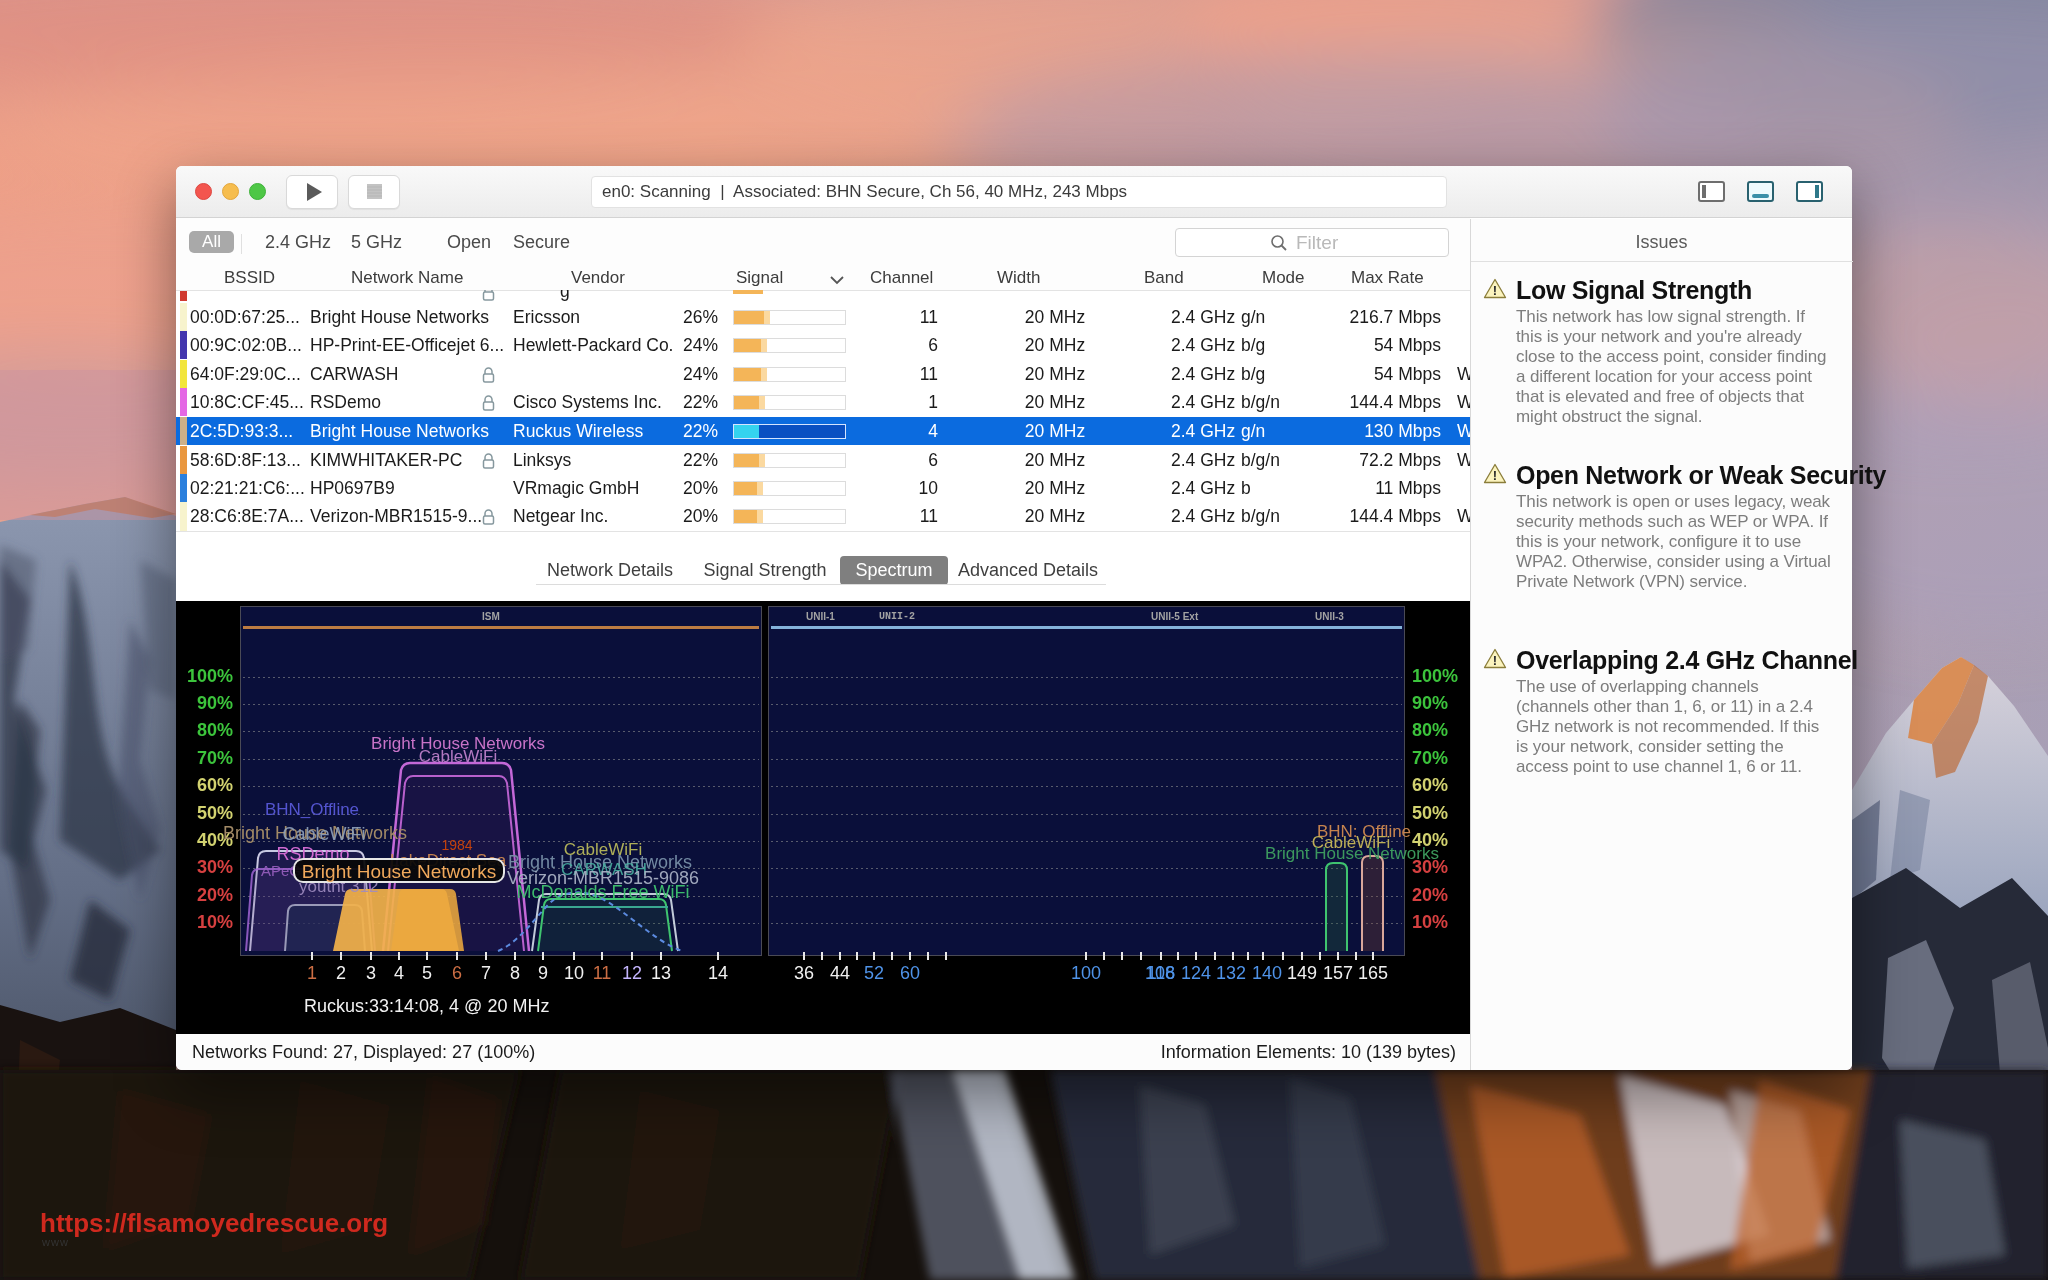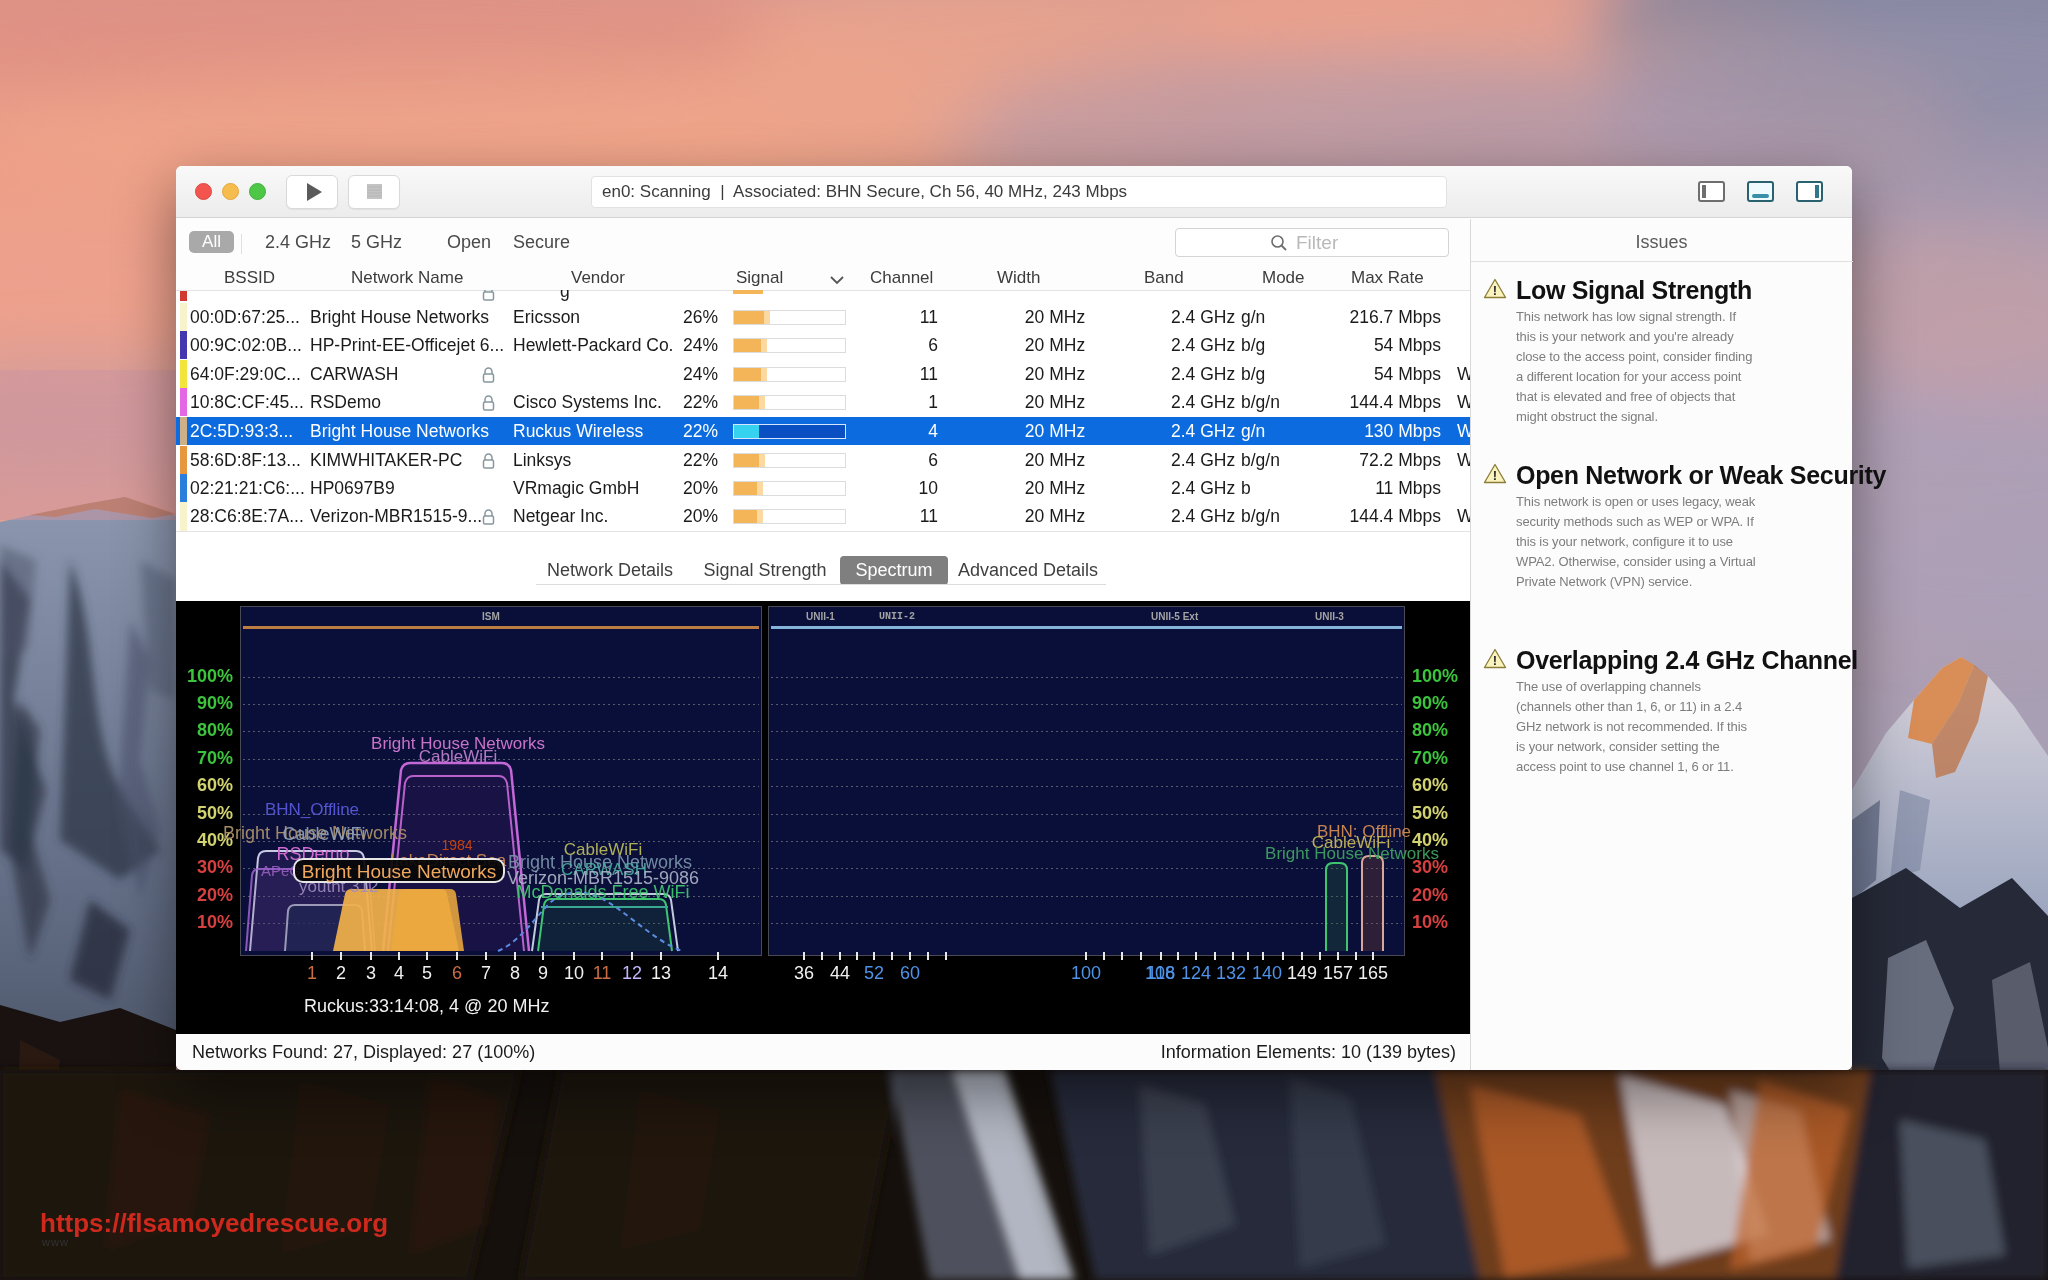--- a/index.html
+++ b/index.html
@@ -60,21 +60,21 @@
 #tooltip { position:absolute; left:117px; top:257px; width:212px; height:25px; background:rgba(8,8,8,0.93); border:2px solid rgba(255,255,255,0.9); border-radius:10px; color:#f0a95c; font-size:19px; text-align:center; line-height:23px; }
 
 #status { position:absolute; left:0px; top:868px; width:1294px; height:36px; background:#fcfcfc; font-size:18px; color:#1b1b1b; border-radius:0 0 0 6px; }
 
 #issues { position:absolute; left:1294px; top:53px; width:382px; height:851px; background:#fcfcfc; border-left:1px solid #d8d8d8; border-radius:0 0 6px 0; }
 #issues h2 { font-size:18px; font-weight:normal; color:#5a5a5a; text-align:center; margin-top:13px; }
 #ihdrline { position:absolute; left:0; top:42px; width:382px; height:1px; background:#e0e0e0; }
 .isec { position:absolute; left:0; width:382px; }
 .isec .tri { position:absolute; left:12px; top:2px; }
 .isec h3 { position:absolute; left:45px; top:0; font-size:25px; color:#111; font-weight:bold; letter-spacing:-0.3px; white-space:nowrap; }
-.isec p { position:absolute; left:45px; top:31px; width:340px; font-size:13px; letter-spacing:-0.1px; line-height:20px; color:#7d7d7d; }
+.isec p { position:absolute; left:45px; top:31px; width:340px; font-size:17px; letter-spacing:-0.1px; line-height:20px; color:#7d7d7d; }
 </style>
 </head>
 <body>
 <svg id="wall" viewBox="0 0 2048 1280" preserveAspectRatio="none">
   <defs>
     <linearGradient id="sky" x1="0" y1="0" x2="1" y2="0">
       <stop offset="0" stop-color="#f0a189"></stop>
       <stop offset="0.35" stop-color="#f2a78a"></stop>
       <stop offset="0.55" stop-color="#d99f94"></stop>
       <stop offset="0.72" stop-color="#ab93a8"></stop>

